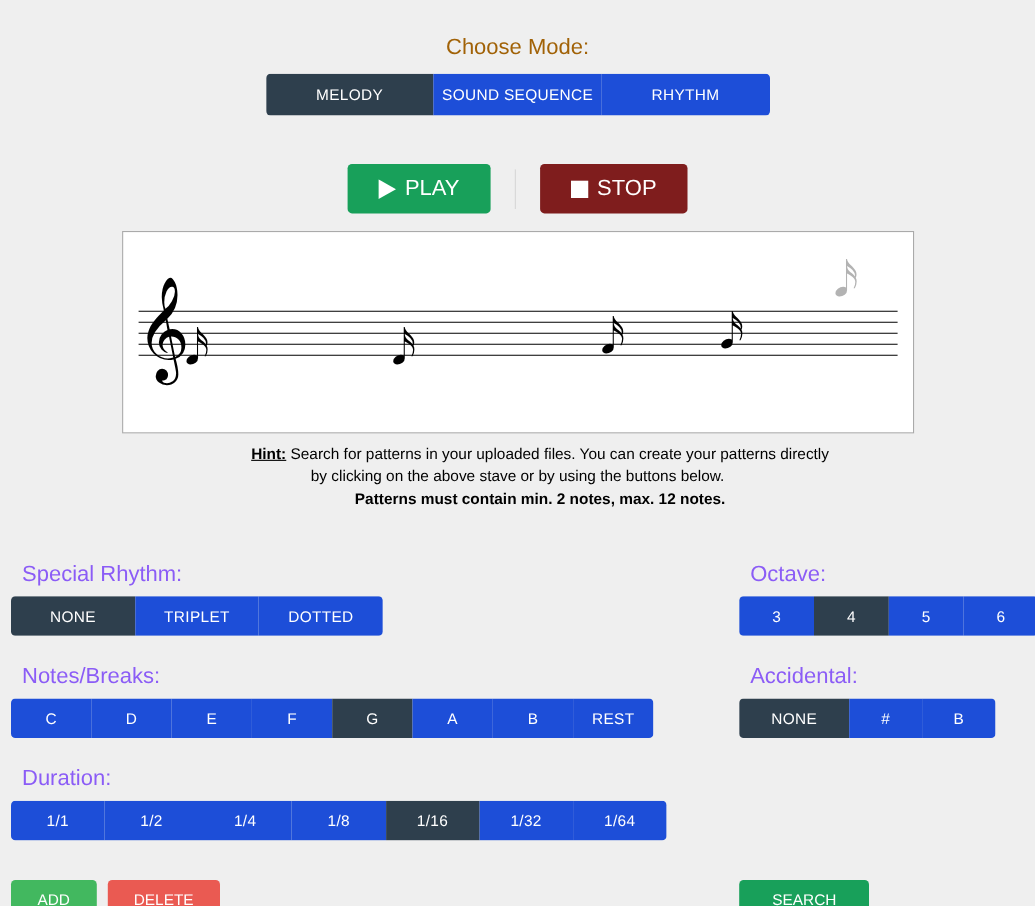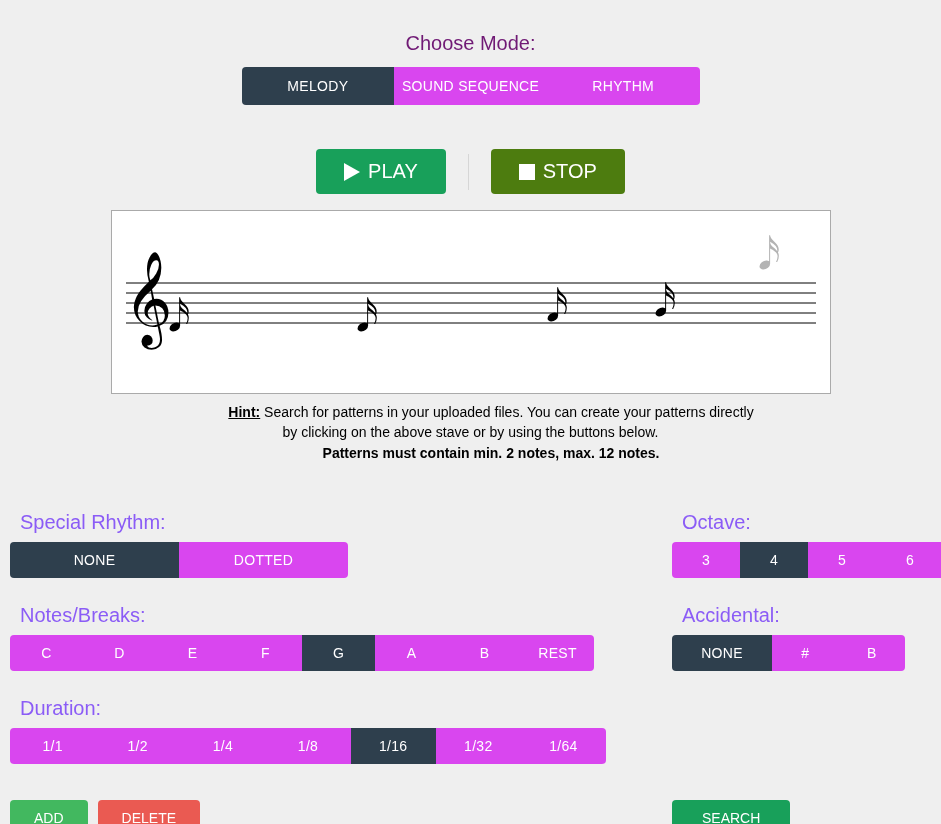--- a/index.html
+++ b/index.html
@@ -1,33 +1,33 @@
 <!DOCTYPE html>
 <html><head>
   <meta charset="utf-8">
   <style>
     * { box-sizing: border-box; }
     body { margin: 0; padding: 0; background: #efefef; font-family: Arial, Helvetica, sans-serif; width: 941px; }
 
     .container { padding: 14px 10px 22px; }
 
-    .mode-title { text-align: center; font-size: 20px; color: #701a75; margin: 18px 0 12px; }
+    .mode-title { text-align: center; font-size: 20px; color: #a16207; margin: 18px 0 12px; }
 
     .btn-group { display: flex; border-radius: 4px; overflow: hidden; }
-    .btn { display: inline-flex; align-items:center; justify-content:center; padding: 10px 0; font-size: 14px; color:#fff; cursor:pointer; border:none; background:#d946ef; letter-spacing: .3px; }
+    .btn { display: inline-flex; align-items:center; justify-content:center; padding: 10px 0; font-size: 14px; color:#fff; cursor:pointer; border:none; background:#1d4ed8; letter-spacing: .3px; }
     .btn.active { background:#2e3f4d; }
 
     .mode-group { width: 458px; margin: 0 auto; }
     .mode-group .btn { flex:1 1 0; padding: 11px 0; font-size: 14px; }
 
     .play-row { display:flex; justify-content:center; gap:22px; margin: 44px 0 16px; align-items:center; }
     .play-divider { width:1px; height:36px; background:#d6d6d6; }
     .play-btn { display:inline-flex; align-items:center; justify-content:center; gap:8px; color:#fff; border:none; border-radius:4px; padding: 11px 28px; font-size:20px; cursor:pointer; min-width: 124px; }
     .play-btn.play { background:#18a05a; min-width: 128px; justify-content:center; }
-    .play-btn.stop { background:#4d7c0f; min-width: 128px; }
+    .play-btn.stop { background:#7f1d1d; min-width: 128px; }
     .play-btn svg { display:block; }
 
     .stave-wrap { width: 720px; margin: 0 auto; }
     .stave { background:#fff; border: 1px solid #aaa; width: 100%; height: 184px; position:relative; cursor:pointer; }
 
     .hint { width: 720px; margin: 8px auto 0; text-align:center; font-size:14px; line-height:1.45; }
     .hint .u { text-decoration: underline; }
     .hint .strong { font-weight: bold; padding-left: 41px; }
 
     .bottom { display:flex; gap: 58px; margin-top: 48px; }
@@ -120,20 +120,21 @@
     <span>by clicking on the above stave or by using the buttons below.</span><br>
     <span class="strong">Patterns must contain min. 2 notes, max. 12 notes.</span>
   </div>
 
   <div class="bottom">
     <div class="left-col">
       <div class="group-wrap">
         <div class="label">Special Rhythm:</div>
         <div class="btn-group sp-rhythm">
           <button class="btn active">NONE</button>
+          <button class="btn">TRIPLET</button>
           <button class="btn">DOTTED</button>
         </div>
       </div>
 
       <div class="group-wrap">
         <div class="label">Notes/Breaks:</div>
         <div class="btn-group notes-group">
           <button class="btn">C</button>
           <button class="btn">D</button>
           <button class="btn">E</button>

